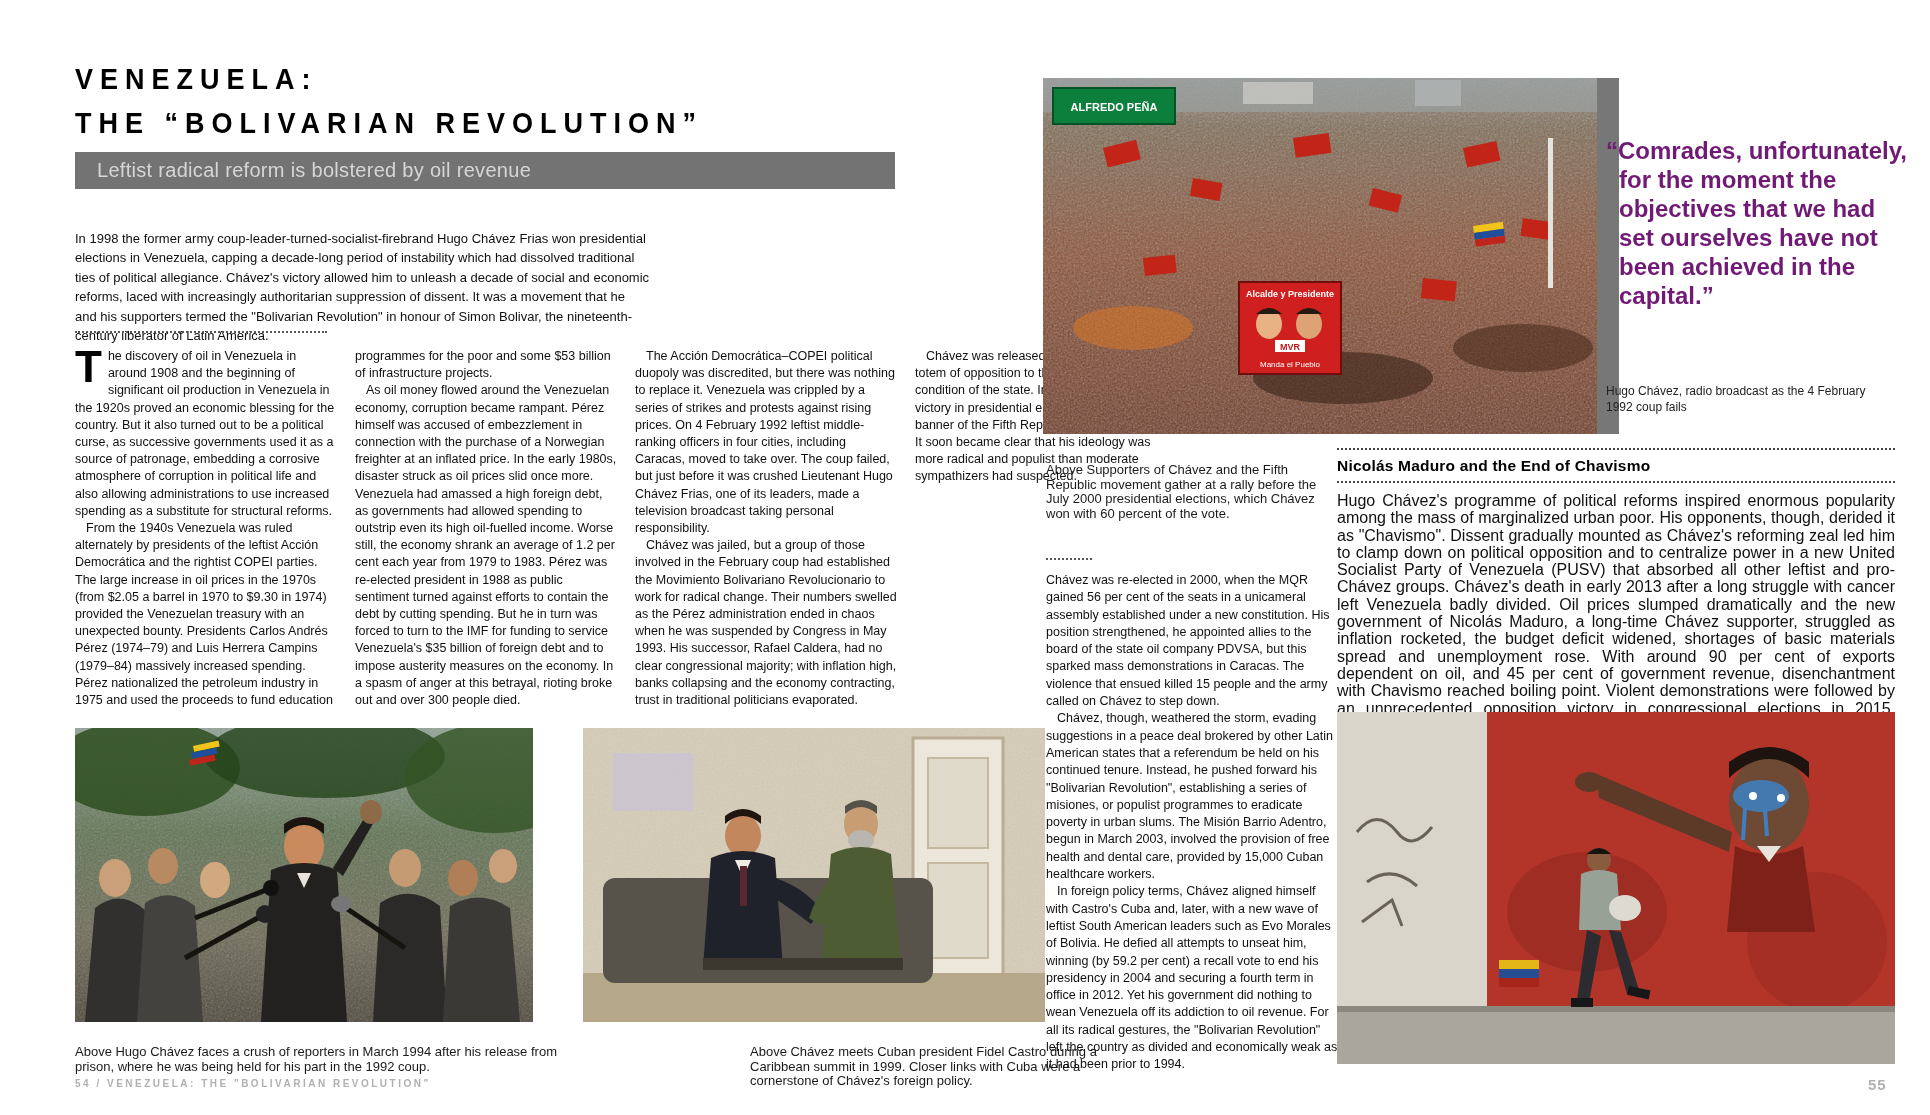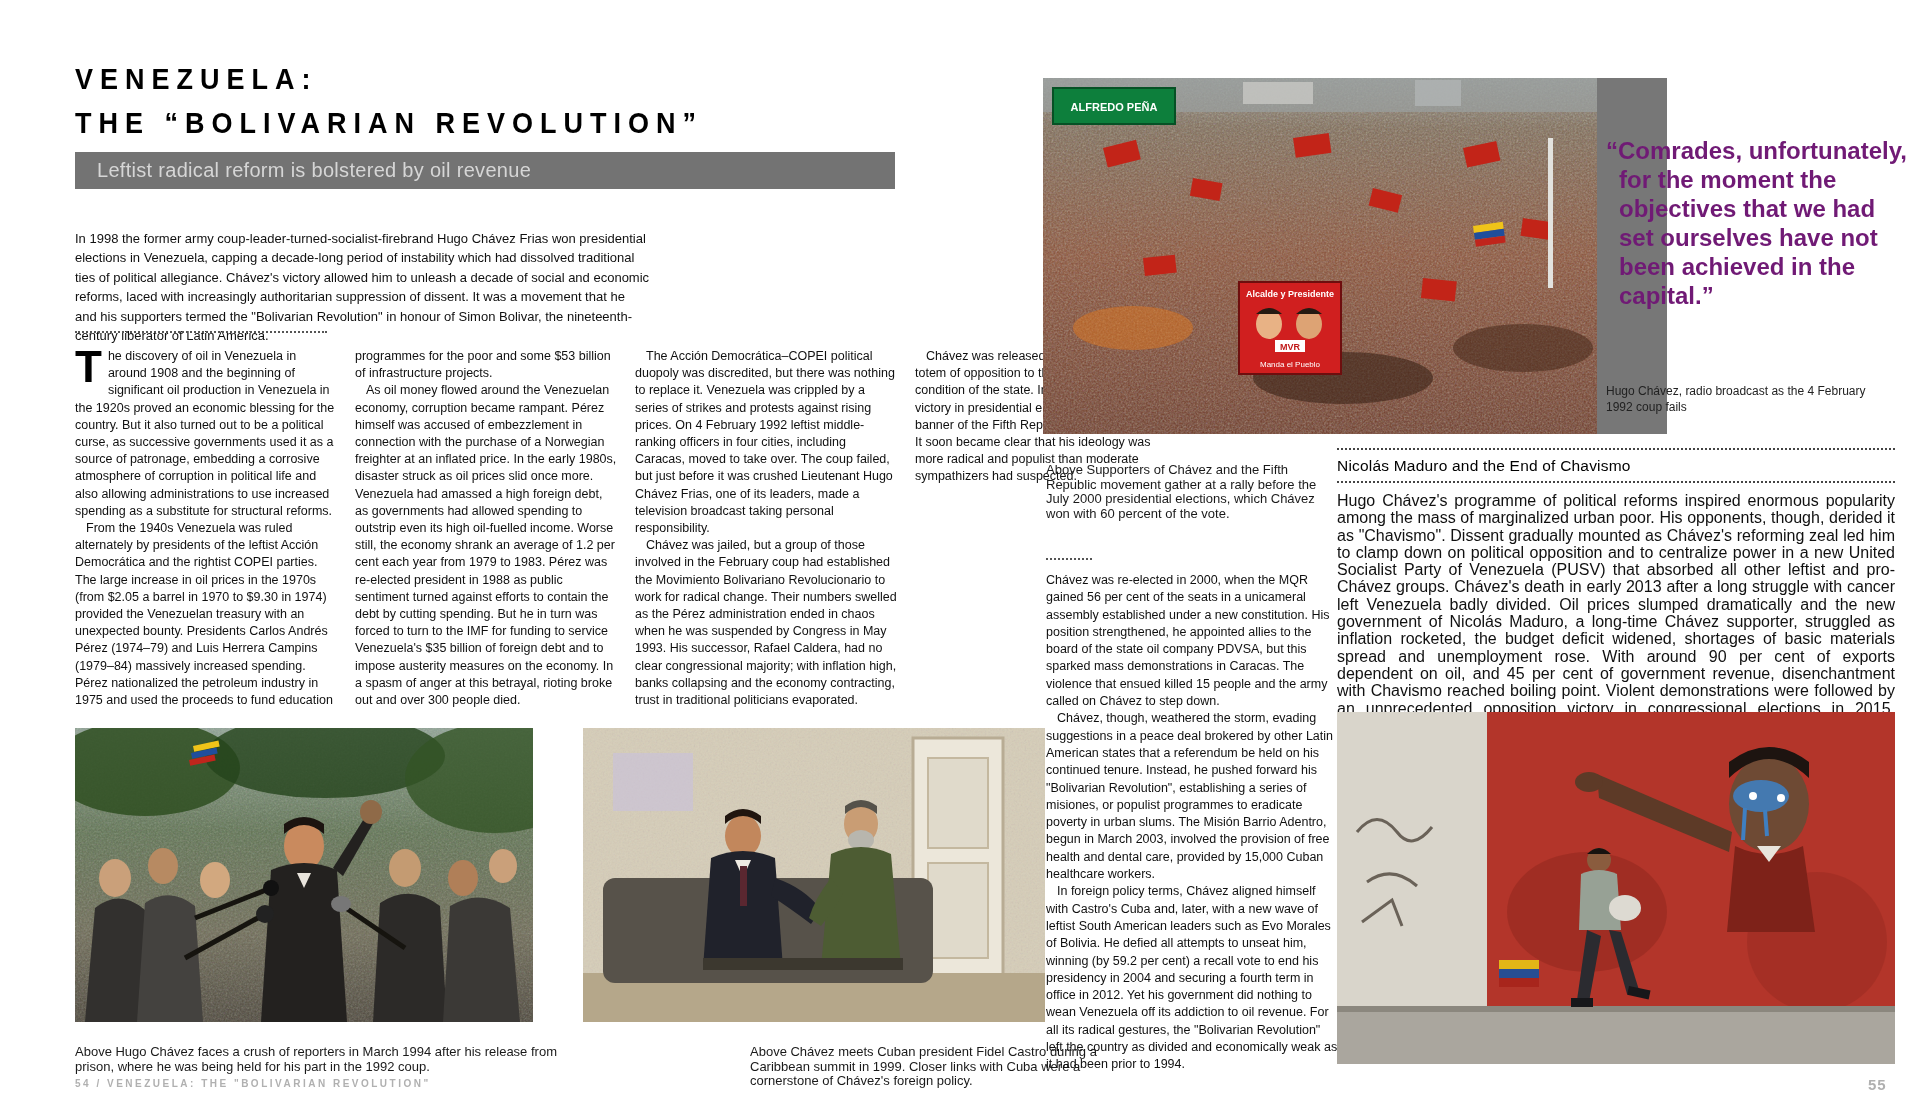--- a/index.html
+++ b/index.html
@@ -31,21 +31,21 @@
   .attrib{left:1606px;top:383px;width:280px;font-size:12px;line-height:16px;color:#222;}
   .cap-rally{left:1046px;top:450px;width:292px;}
   .cap-mural{left:1046px;top:504px;width:292px;}
   .sep-short{left:1046px;top:558px;width:46px;border-top:2px dotted #555;}
   .midcol{left:1046px;top:572px;width:292px;height:498px;font-size:12.5px;line-height:17.3px;color:#101010;}
   .midcol p{margin:0;}
   .midcol p.ind{text-indent:11px;}
 
   .sidebar{left:1337px;top:448px;width:558px;}
   .dotline{border-top:2px dotted #444;height:0;margin:0;}
-  .sidebar h3{margin:7px 0 6px 0;font-size:15.5px;font-weight:400;color:#000;letter-spacing:.2px;}
+  .sidebar h3{margin:7px 0 6px 0;font-size:15.5px;font-weight:700;color:#000;letter-spacing:.2px;}
   .sidebar .body{margin:9px 0 11px 0;font-size:16px;line-height:17.3px;text-align:justify;color:#101010;}
   .pagenum{left:1868px;top:1076px;font-size:15px;font-weight:700;color:#b0b0b0;letter-spacing:1px;}
 </style>
 </head>
 <body>
 
 <div id="spread">
 
   <div class="abs title">
     <div>VENEZUELA:</div>
@@ -139,21 +139,21 @@
       <path d="M248 150 Q232 170 226 190 L238 198 Q252 180 260 166 Z" fill="#4d5c33"></path>
       <rect x="120" y="230" width="200" height="12" fill="#3c382f"></rect>
     </svg>
   </figure>
 
   <p class="abs caption" style="left:75px;top:1032px;width:505px;">Above Hugo Chávez faces a crush of reporters in March 1994 after his release from prison, where he was being held for his part in the 1992 coup.</p>
   <p class="abs caption" style="left:750px;top:1032px;width:398px;">Above Chávez meets Cuban president Fidel Castro during a Caribbean summit in 1999. Closer links with Cuba were a cornerstone of Chávez's foreign policy.</p>
 
   <div class="abs footer" style="left:75px;top:1078px;">54 / VENEZUELA: THE "BOLIVARIAN REVOLUTION"</div>
 
-  <figure class="photo abs" style="left:1043px;top:78px;width:624px;height:356px;margin:0;">
+  <figure class="photo abs" style="left:1043px;top:78px;width:576px;height:356px;margin:0;">
     <svg width="554" height="356" viewBox="0 0 554 356">
       <defs>
         <linearGradient id="ralBg" x1="0" y1="0" x2="0" y2="1">
           <stop offset="0" stop-color="#93948c"></stop>
             <stop offset="0.14" stop-color="#7e6a54"></stop>
           <stop offset="0.5" stop-color="#8a4f33"></stop>
             <stop offset="1" stop-color="#6e3a26"></stop>
         </linearGradient>
       </defs>
       <rect width="554" height="356" fill="url(#ralBg)"></rect>

